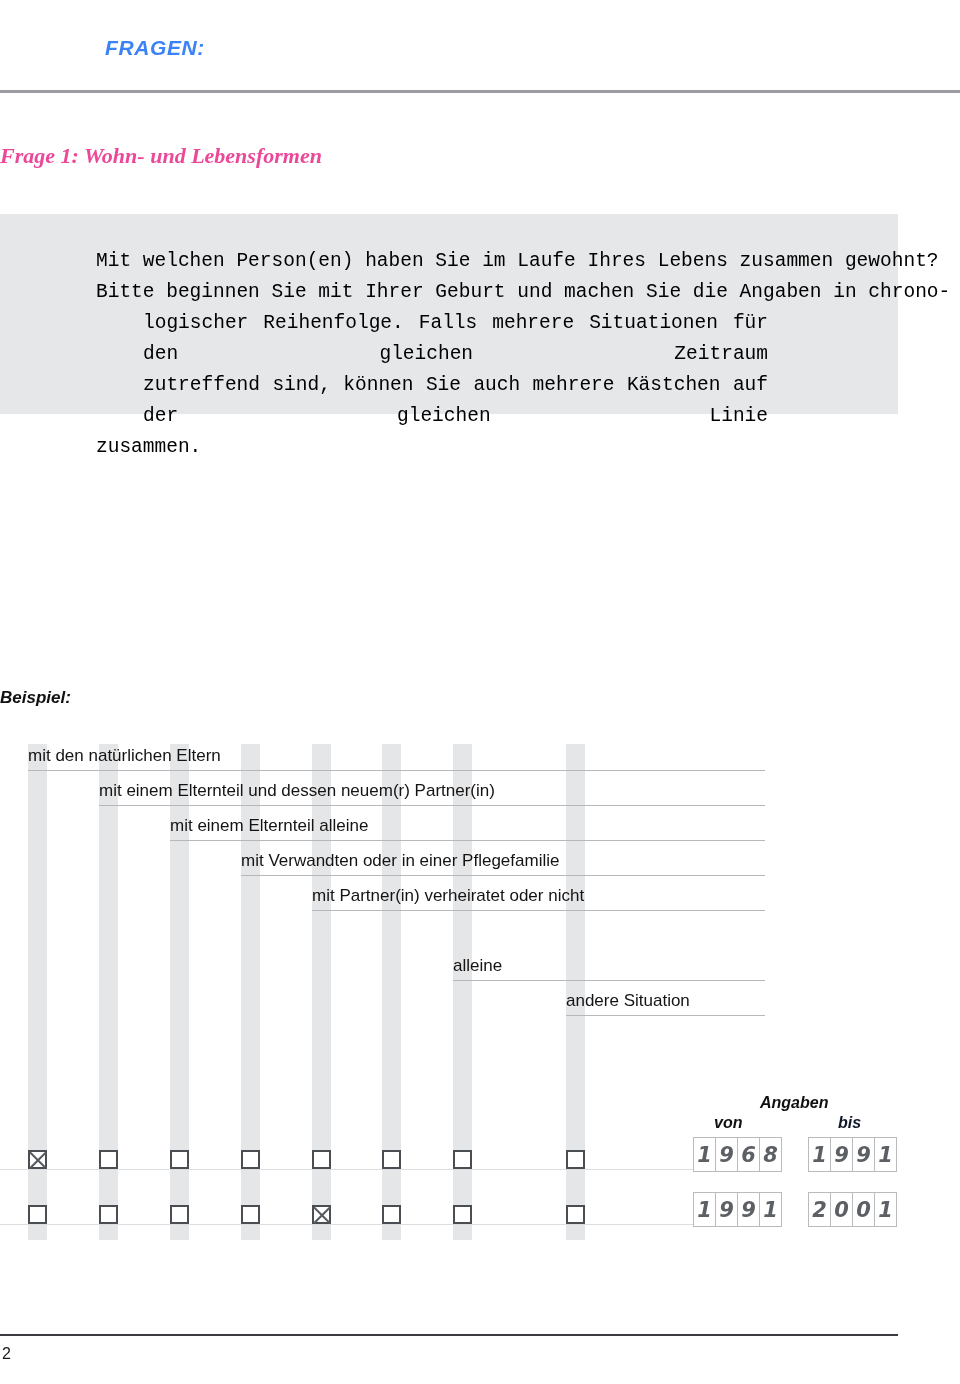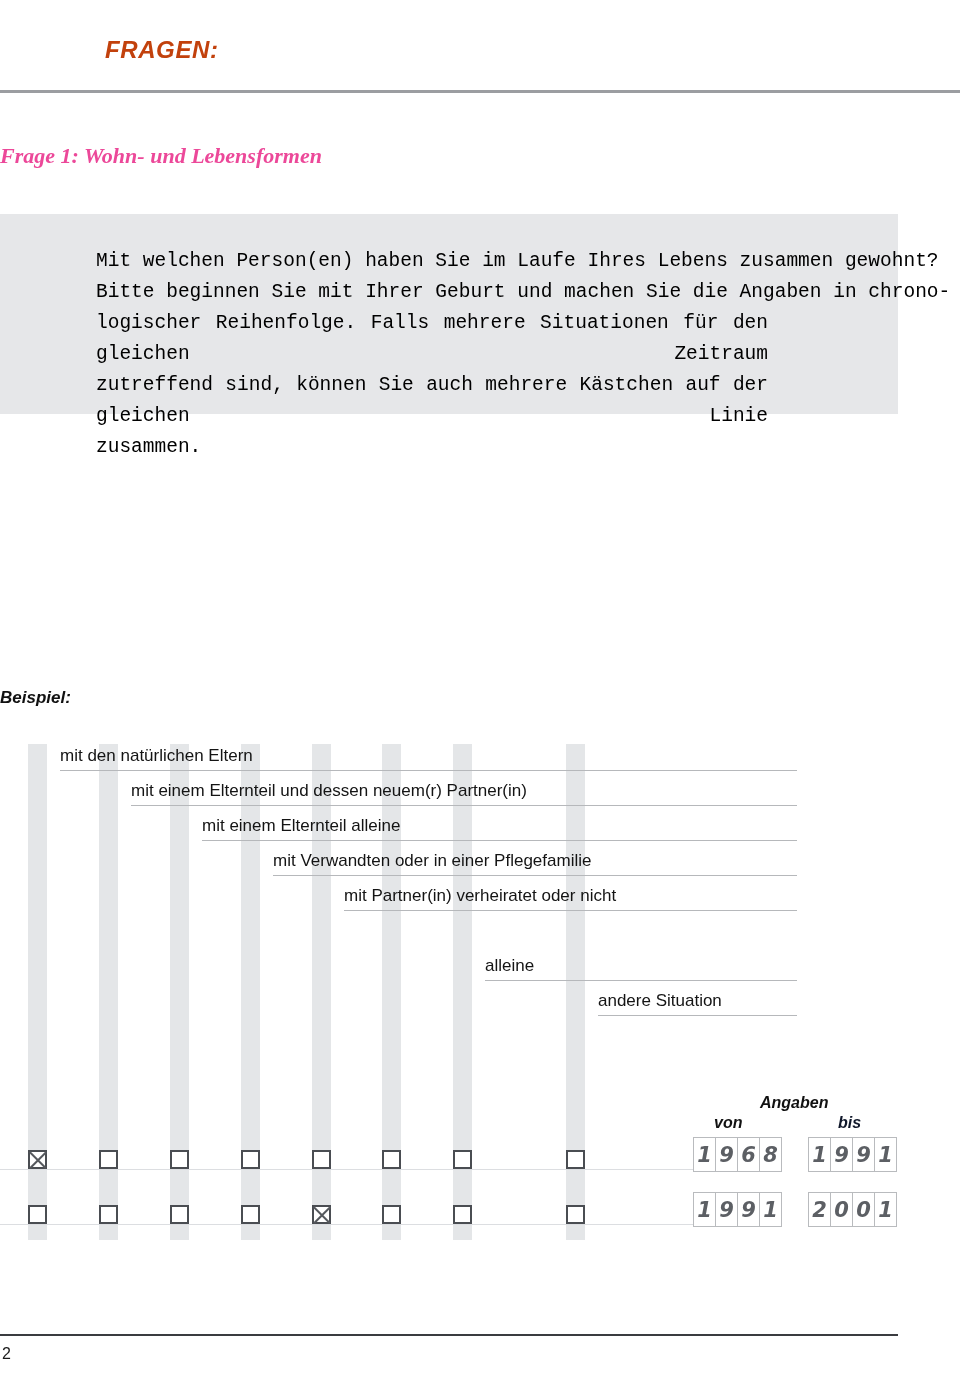--- a/index.html
+++ b/index.html
@@ -17,23 +17,23 @@
   }
 
   
   #header-title {
     position: absolute;
     left: 105px;
     top: 36px;
     font-family: "Liberation Sans", sans-serif;
     font-weight: bold;
     font-style: italic;
-    font-size: 24px;
+    font-size: 21px;
     letter-spacing: 0.6px;
-    color: #c2410c;
+    color: #3b82f6;
   }
   #header-rule {
     position: absolute;
     left: 0px;
     top: 90px;
     width: 960px;
     height: 3px;
     background: #9b9da1;
   }
 
@@ -72,20 +72,21 @@
   }
   #instruction-text .ln {
     display: block;
     white-space: nowrap;
   }
   #instruction-text .just {
     display: block;
     text-align: justify;
     text-align-last: justify;
     white-space: normal;
+    margin-left: 47px;
   }
 
   
   #example-label {
     position: absolute;
     left: 0px;
     top: 688px;
     font-family: "Liberation Sans", sans-serif;
     font-weight: bold;
     font-style: italic;
@@ -106,21 +107,20 @@
     position: absolute;
     width: 19px;
     background: #e4e6e8;
     top: 0;
   }
 
   
   .opt-row {
     position: absolute;
     height: 34px;
-    margin-left: 32px;
   }
   .opt-label {
     position: absolute;
     left: 0px;
     top: 0px;
     font-family: "Liberation Sans", sans-serif;
     font-size: 17px;
     color: #141414;
     white-space: nowrap;
     line-height: 24px;

